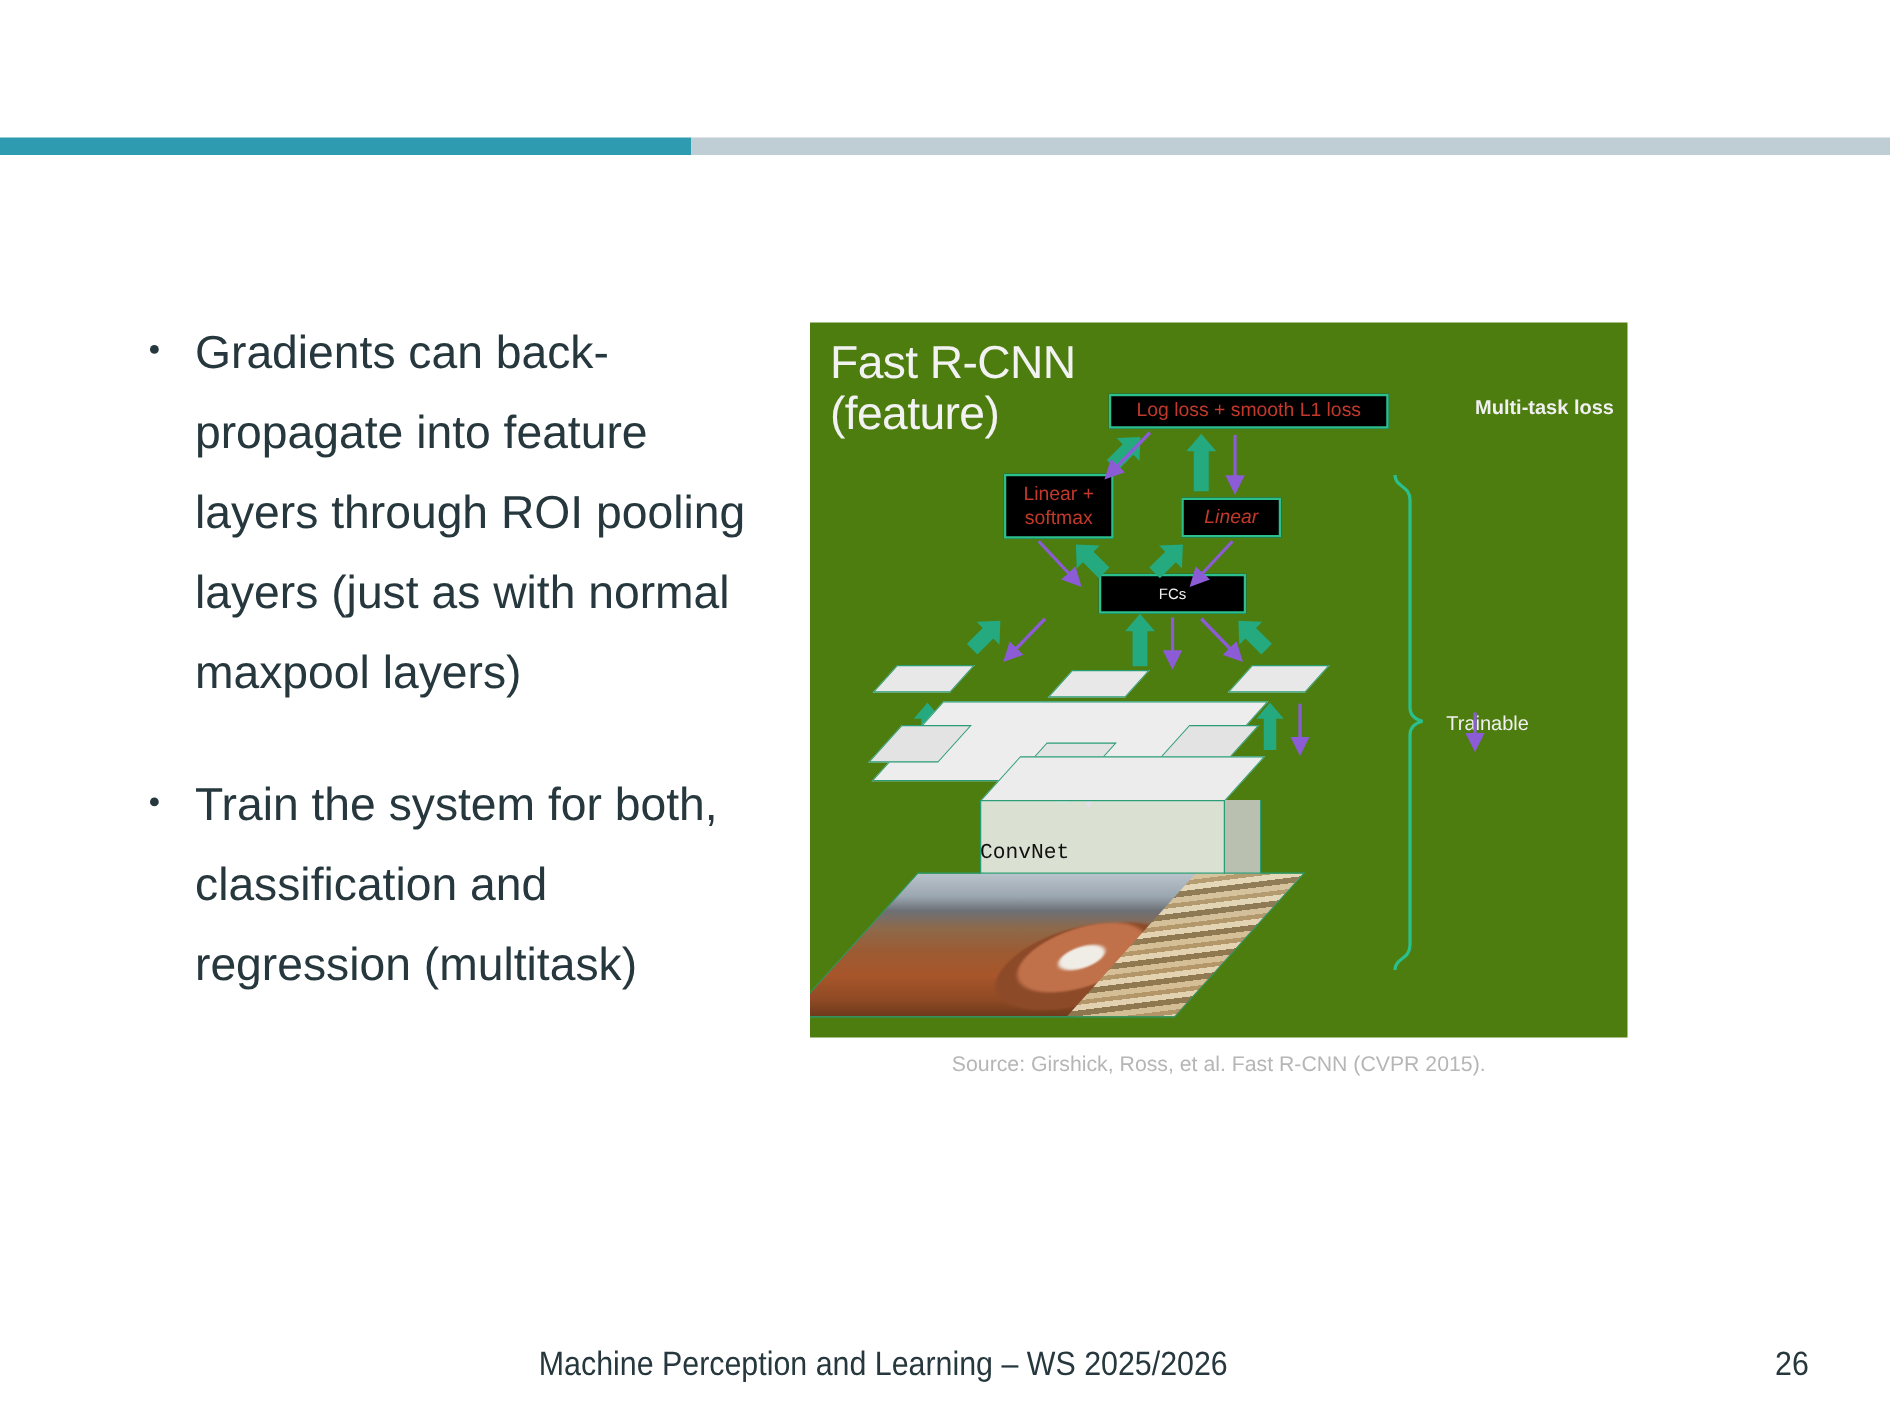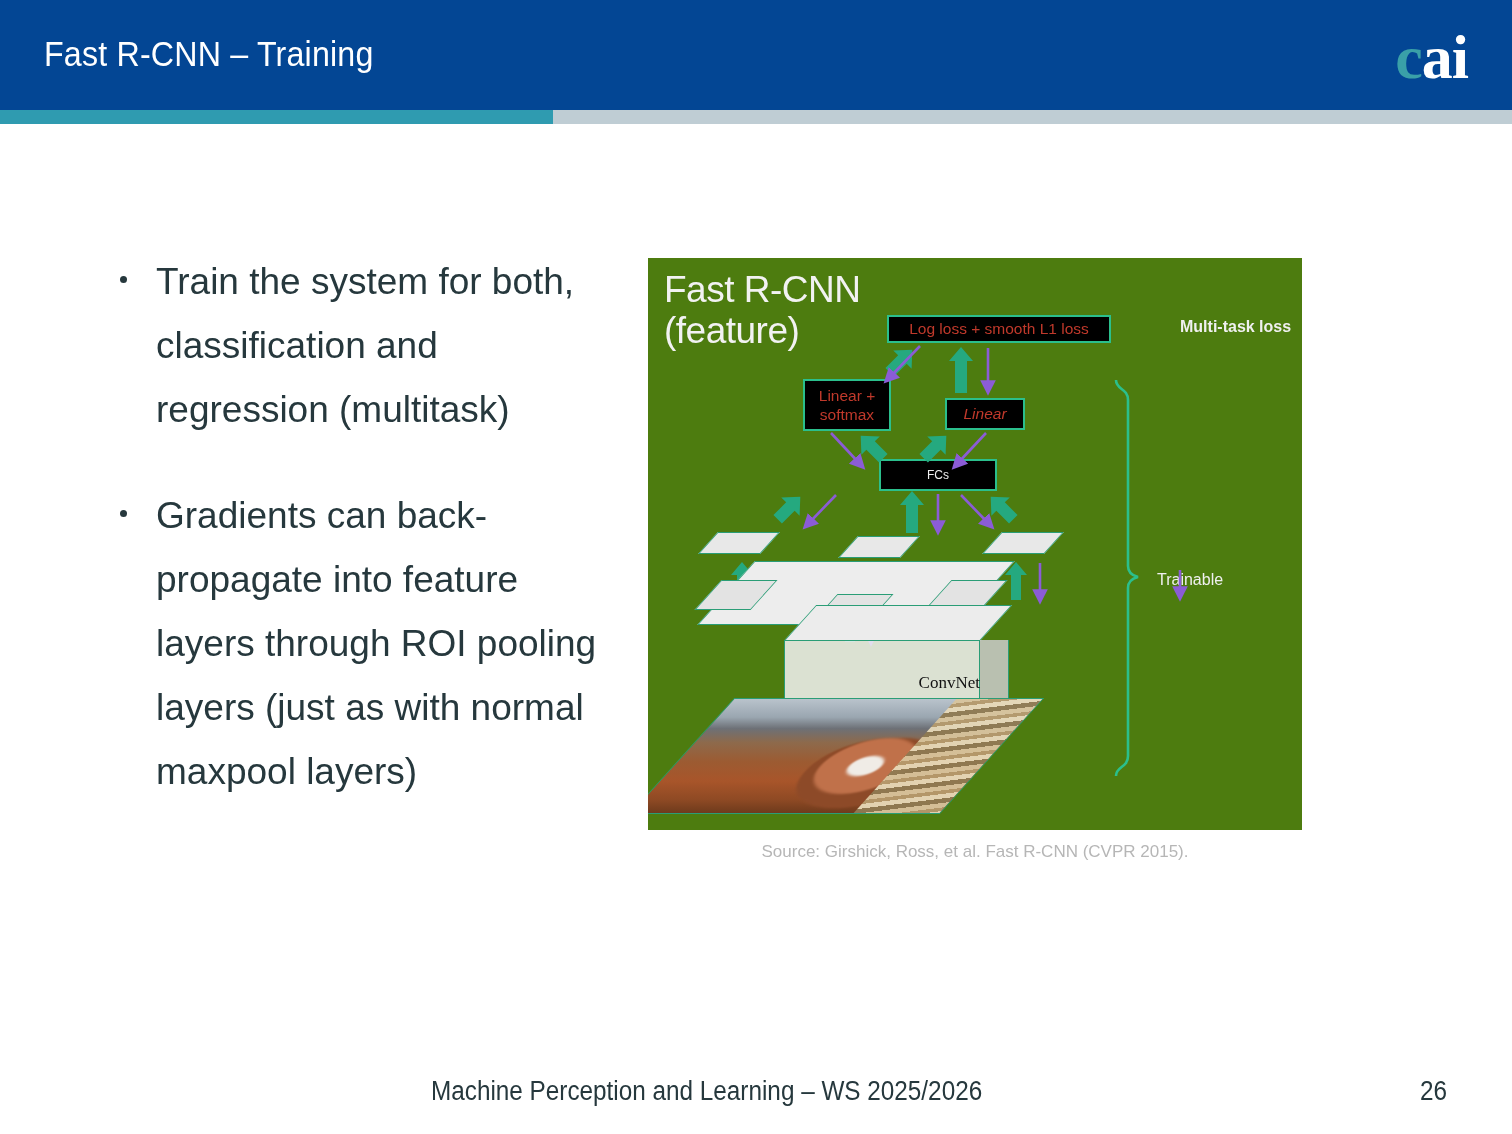--- a/index.html
+++ b/index.html
@@ -136,22 +136,22 @@
   }
   .cn-side {
     position: absolute; left: 331px; top: 382px;
     width: 30px; height: 106px;
     background: rgba(205,205,205,0.85);
     border-right: 1.5px solid #2A9D76;
     clip-path: polygon(0 0, 100% -34%, 100% 66%, 0 100%);
   }
   .cn-label {
     position: absolute; left: 136px; top: 415px; width: 196px;
-    text-align: right; color: #111; font-size: 17px;
-    font-family: Liberation Serif, serif;
+    text-align: left; color: #111; font-size: 17px;
+    font-family: Liberation Mono, monospace;
   }
   
   .photo {
     position: absolute; left: 34px; top: 440px;
     width: 310px; height: 116px;
     transform: skewX(-42deg);
     border: 1.5px solid #2A9D76;
     overflow: hidden;
     background:
       linear-gradient(180deg, #b9c3cc 0%, #9aa6b0 16%, #6d7076 26%,
@@ -197,37 +197,31 @@
     position: absolute; left: 1420px; top: 1076px;
     font-size: 27px; color: #26383D;
     transform: scaleX(0.9); transform-origin: left center;
   }
 </style>
 </head>
 <body>
 
 <div class="slide">
 
-  <div class="header">
-    <div class="slide-title">Fast R-CNN – Training</div>
-    <div class="logo">
-      <span class="c">c</span><span class="ai">ai</span>
-    </div>
-  </div>
   <div class="bar-teal"></div>
   <div class="bar-grey"></div>
 
   <div class="body-col">
     <div class="bullet">
       <span class="dot"></span>
-      <span>Train the system for both, classification and regression (multitask)</span>
+      <span>Gradients can back-propagate into feature layers through ROI pooling layers (just as with normal maxpool layers)</span>
     </div>
     <div class="bullet">
       <span class="dot"></span>
-      <span>Gradients can back-propagate into feature layers through ROI pooling layers (just as with normal maxpool layers)</span>
+      <span>Train the system for both, classification and regression (multitask)</span>
     </div>
   </div>
 
   <div class="figure-wrap">
     <div class="figure">
 
       <div class="fig-title">
         <div>Fast R-CNN</div>
         <div>(feature)</div>
       </div>

